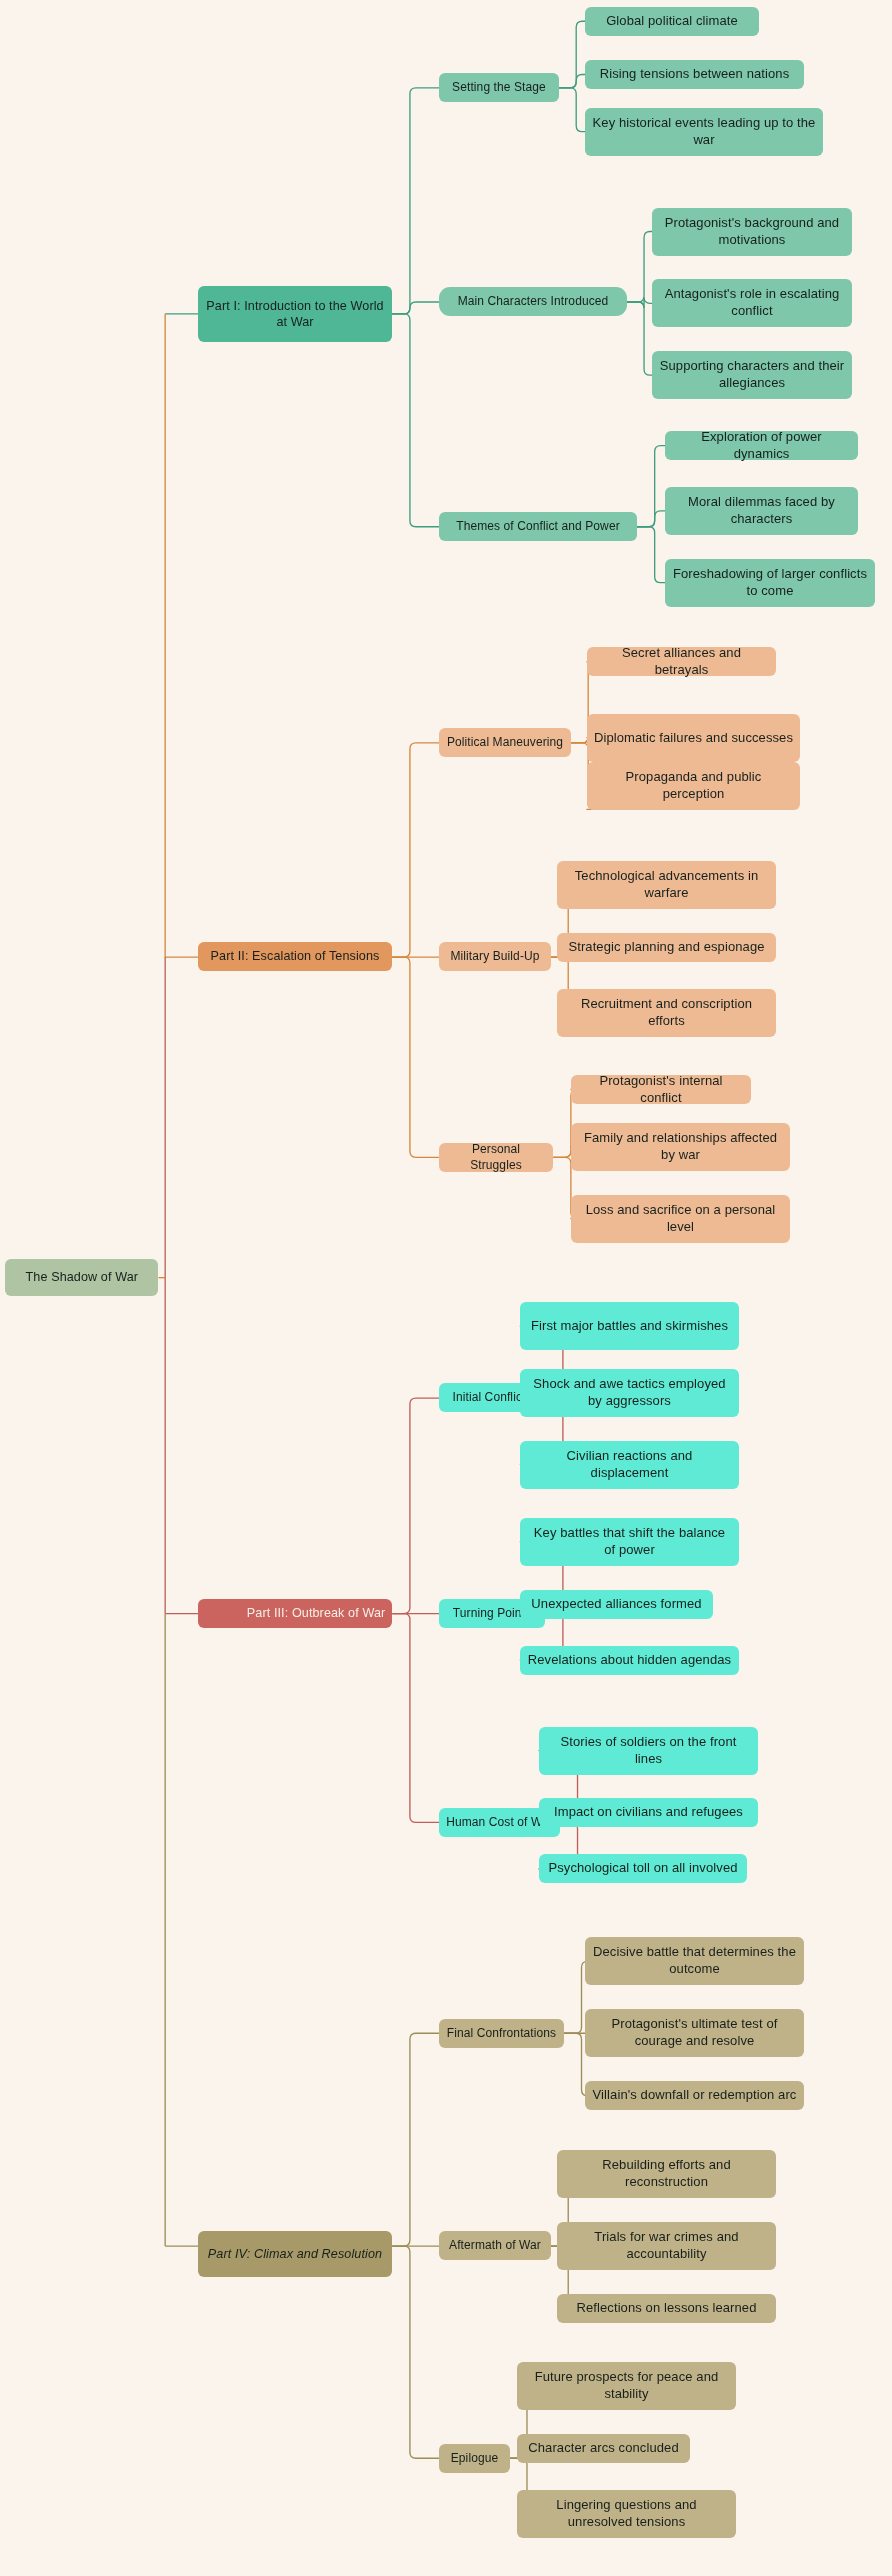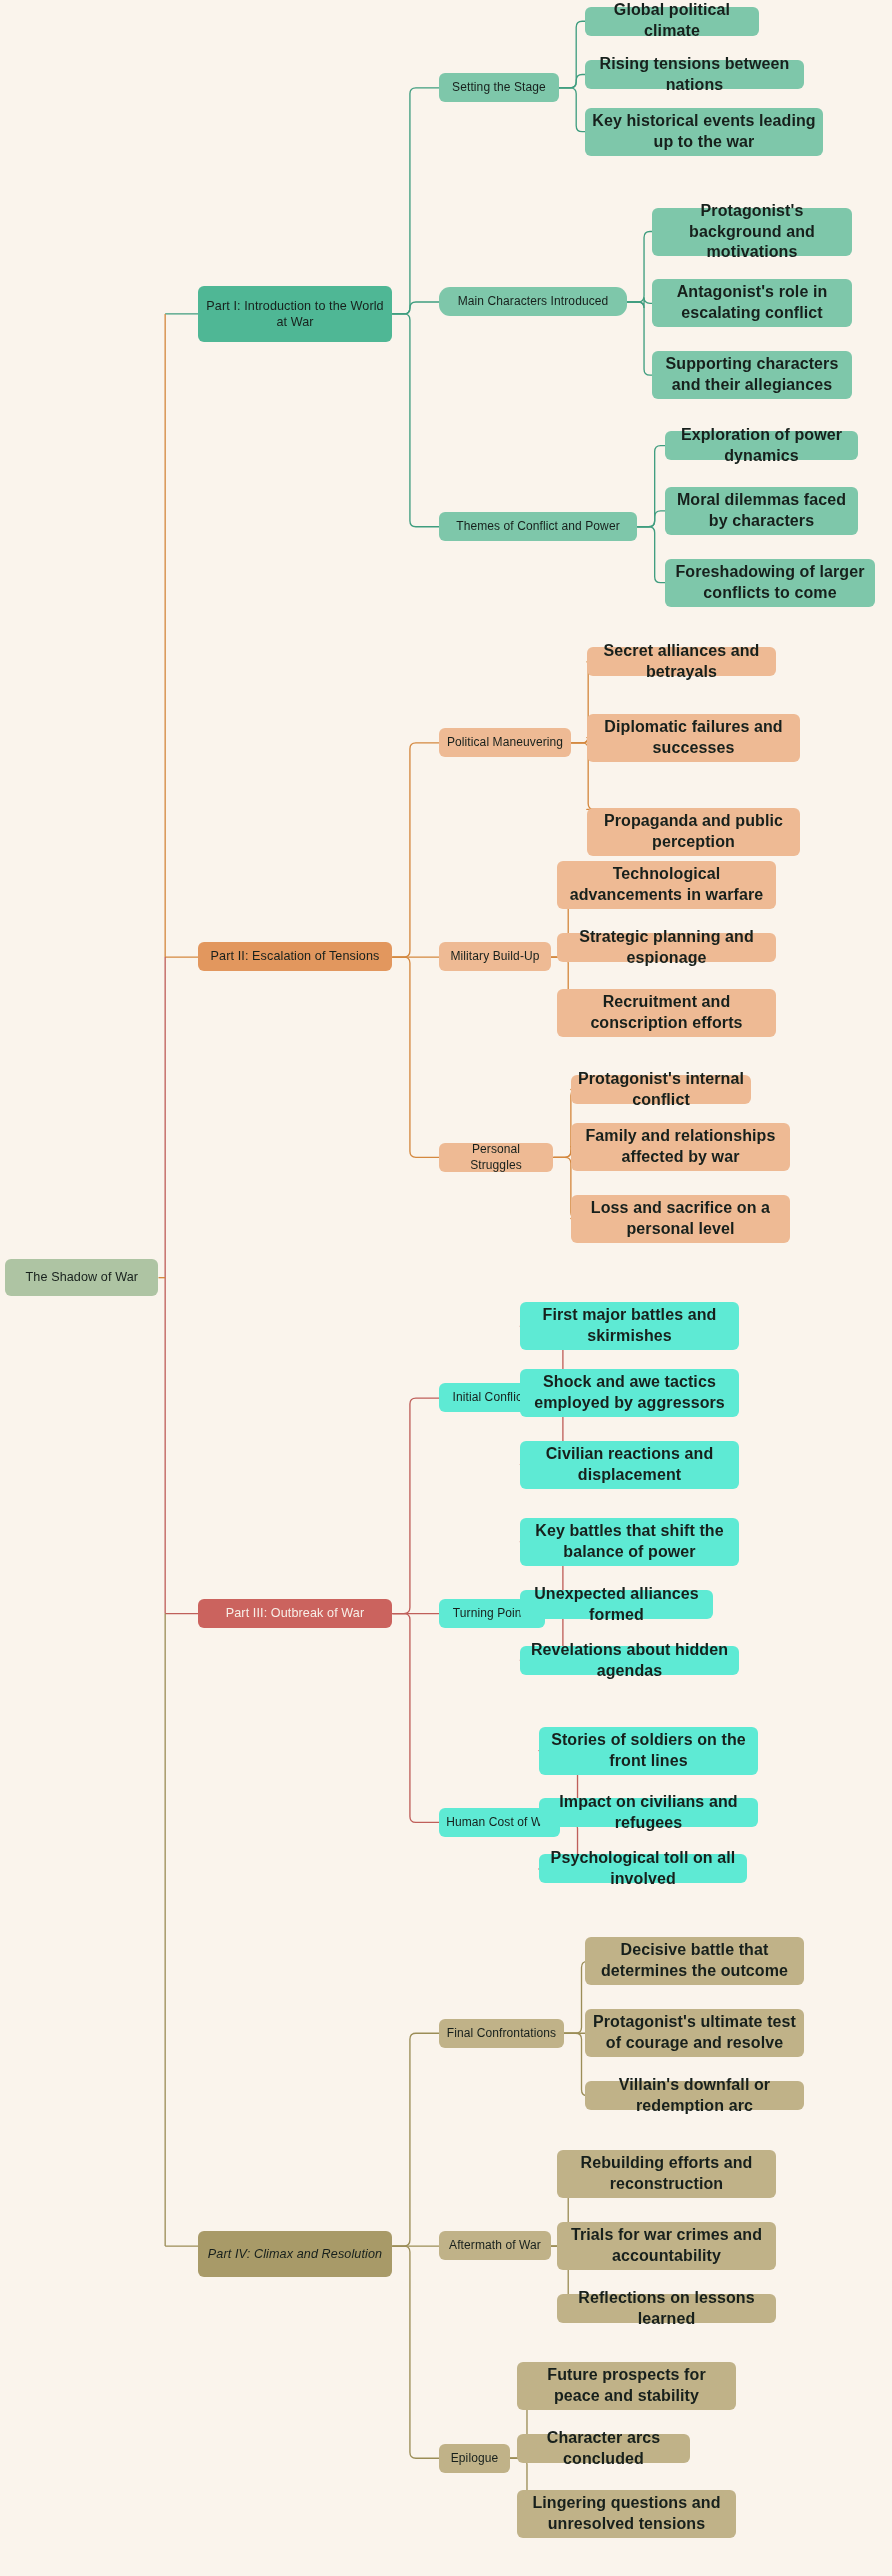--- a/index.html
+++ b/index.html
@@ -46,25 +46,25 @@
   }
   
   .lvl-root {
     background: #aec4a3;
     font-size: 12.6px;
   }
   
   .lvl-branch { font-size: 12.6px; }
   .br-green  { background: #4fb795; }
   .br-orange { background: #e2975e; }
-  .br-red    { background: #cb635e; color: #f7efe8; }
+  .br-red    { background: #cb635e; color: #f7efe8; text-align: right; }
   .br-olive  { background: #a89a68; }
   
   .lvl-sub  { font-size: 12px; }
-  .lvl-leaf { font-size: 16px; font-weight: bold; }
+  .lvl-leaf { font-size: 13px; }
   .sb-green  { background: #7ec7aa; }
   .sb-orange { background: #eeba94; }
   .sb-red    { background: #5eead4; }
   .sb-olive  { background: #c0b288; }
 </style>
 </head>
 <body>
 
 <div id="canvas">
   <svg id="edges" viewBox="0 0 1342 3873" xmlns="http://www.w3.org/2000/svg">
@@ -173,21 +173,21 @@
       </div>
       <div class="node lvl-sub sb-orange" style="left: 439px; top: 728px; width: 132px; height: 29px;">
         <span class="node-label">Political Maneuvering</span>
       </div>
       <div class="node lvl-leaf sb-orange" style="left: 587px; top: 647px; width: 189px; height: 29px;">
         <span class="node-label">Secret alliances and betrayals</span>
       </div>
       <div class="node lvl-leaf sb-orange" style="left: 587px; top: 714px; width: 213px; height: 48px;">
         <span class="node-label">Diplomatic failures and successes</span>
       </div>
-      <div class="node lvl-leaf sb-orange" style="left: 587px; top: 808px; width: 213px; height: 48px;">
+      <div class="node lvl-leaf sb-orange" style="left: 587px; top: 762px; width: 213px; height: 48px;">
         <span class="node-label">Propaganda and public perception</span>
       </div>
       <div class="node lvl-sub sb-orange" style="left: 439px; top: 942px; width: 112px; height: 29px;">
         <span class="node-label">Military Build-Up</span>
       </div>
       <div class="node lvl-leaf sb-orange" style="left: 557px; top: 861px; width: 219px; height: 48px;">
         <span class="node-label">Technological advancements in warfare</span>
       </div>
       <div class="node lvl-leaf sb-orange" style="left: 557px; top: 933px; width: 219px; height: 29px;">
         <span class="node-label">Strategic planning and espionage</span>

